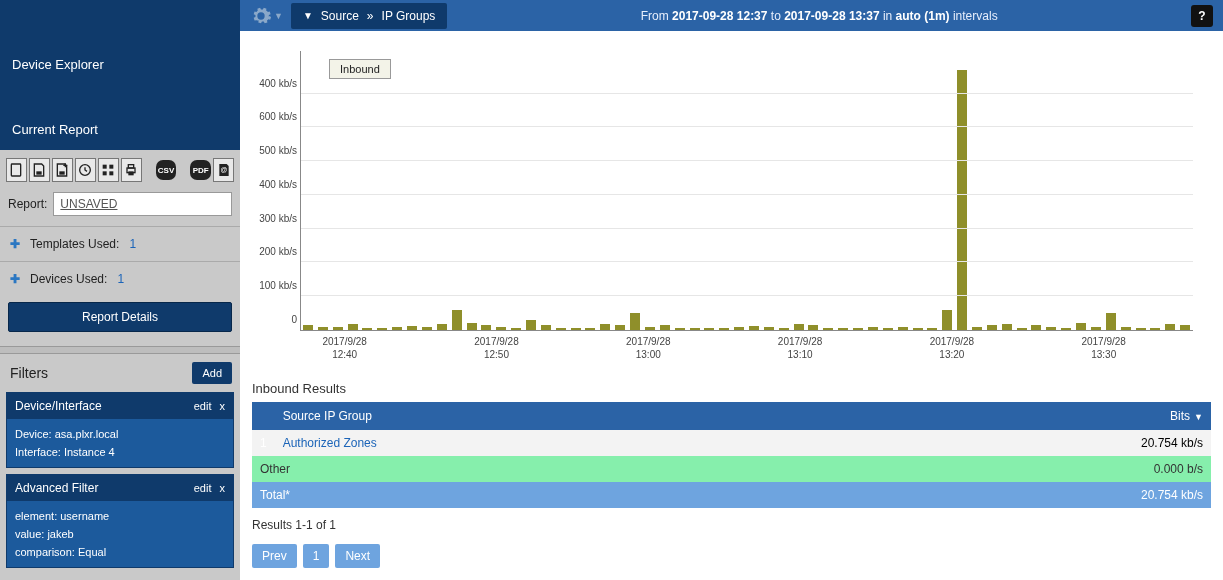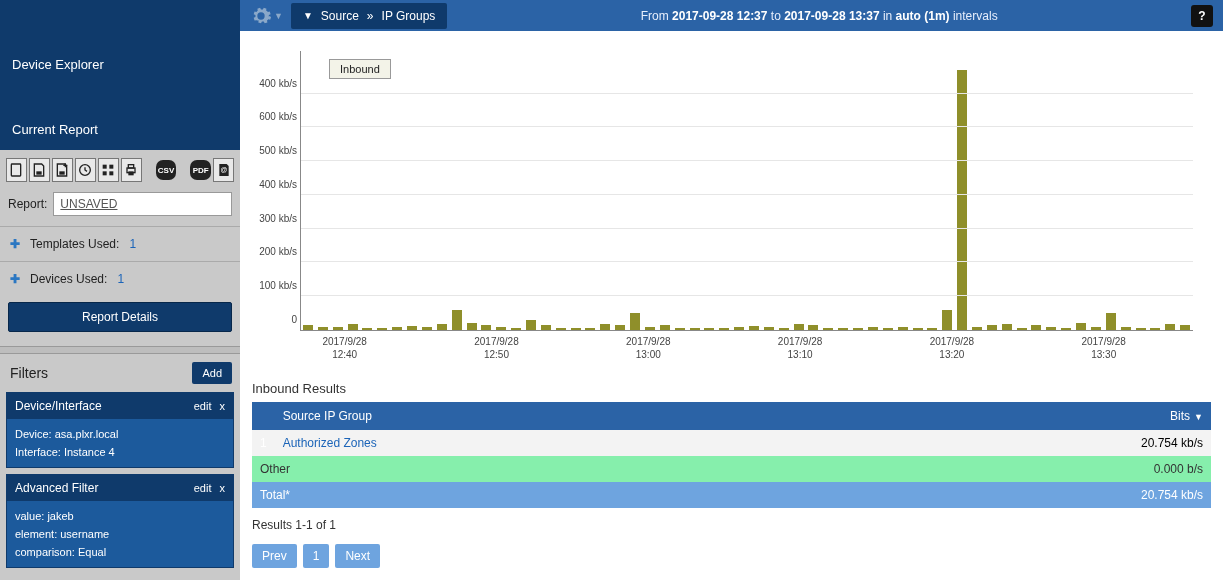--- a/index.html
+++ b/index.html
@@ -169,22 +169,22 @@
     </div>
     <div class="filter-card">
       <div class="fhead">
         <span>Advanced Filter</span>
         <span class="actions">
           <span>edit</span>
           <span>x</span>
         </span>
       </div>
       <div class="fbody">
+        <div>element: username</div>
         <div>value: jakeb</div>
-        <div>element: username</div>
         <div>comparison: Equal</div>
       </div>
     </div>
   </aside>
 
   <main class="main">
     <div class="topbar">
       <div class="gear">
         <svg viewBox="0 0 24 24">
             <path d="M12 8a4 4 0 100 8 4 4 0 000-8zm9 4l2 1-1 3-2-.5a8 8 0 01-1.5 1.5l.5 2-3 1-1-2a8 8 0 01-2 0l-1 2-3-1 .5-2A8 8 0 017 16.5L5 17l-1-3 2-1a8 8 0 010-2l-2-1 1-3 2 .5A8 8 0 018.5 6L8 4l3-1 1 2a8 8 0 012 0l1-2 3 1-.5 2A8 8 0 0119.5 7.5L21.5 7l1 3-2 1a8 8 0 010 2z"></path>

